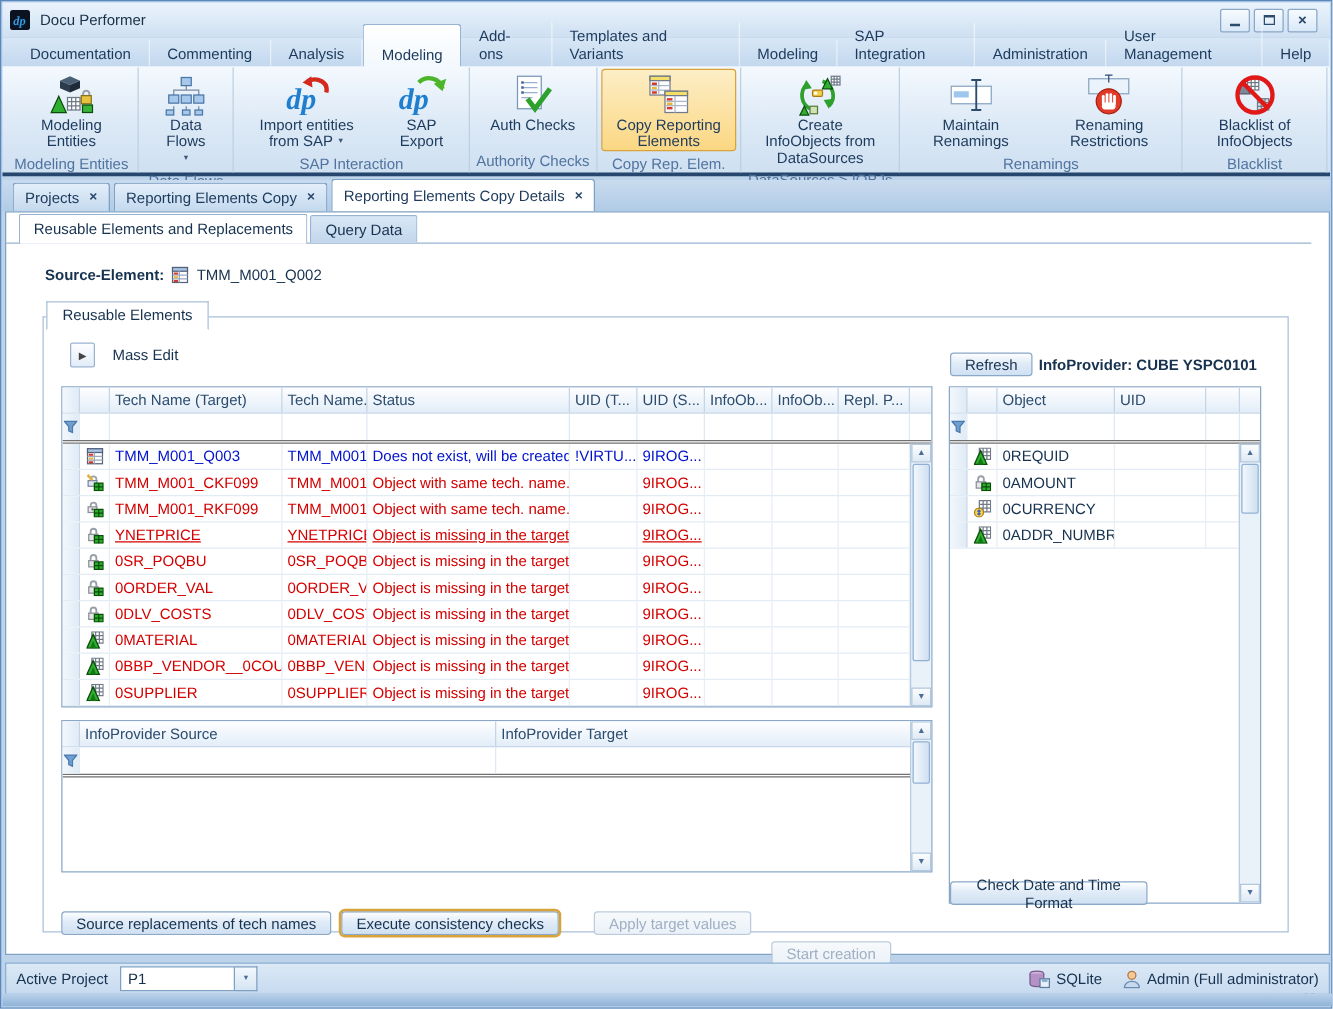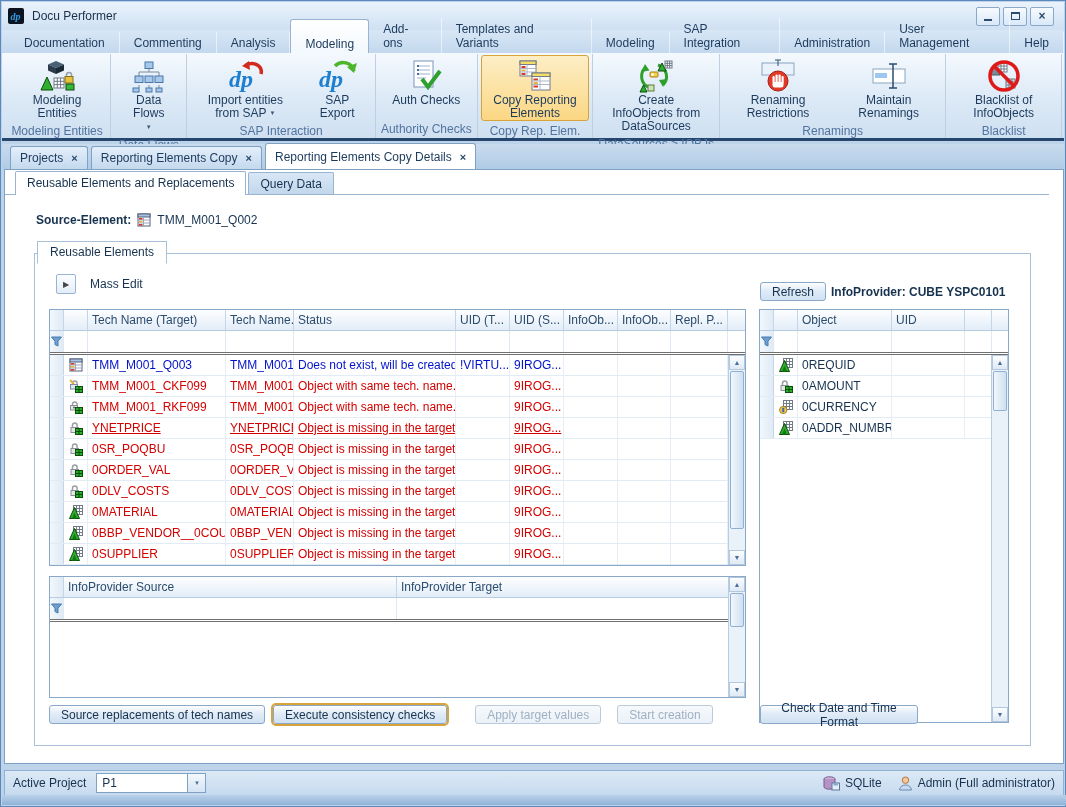--- a/index.html
+++ b/index.html
@@ -294,43 +294,43 @@
             </span>
             <div class="rlabel">Create InfoObjects from DataSources</div>
           </div>
         </div>
         <div class="rglabel">DataSources &gt; IOBJs</div>
       </div>
       <div class="rgroup">
         <div class="rbtns">
           <div class="rbtn">
             <span class="ricon">
+              <svg width="36" height="32" viewBox="0 0 36 32">
+                <rect x="2" y="9" width="32" height="14" fill="#fff" stroke="#8aa4c0"></rect>
+                <rect x="4" y="13" width="12" height="5" fill="#9ec7ef"></rect>
+                <path d="M22 4v24" stroke="#2c4c6e" stroke-width="1.5"></path>
+                <path d="M18 4h8M18 28h8" stroke="#2c4c6e" stroke-width="1.5"></path>
+              </svg>
+            </span>
+            <div class="rlabel">Maintain Renamings</div>
+          </div>
+          <div class="rbtn">
+            <span class="ricon">
               <svg width="36" height="34" viewBox="0 0 36 34">
                 <rect x="2" y="4" width="32" height="12" fill="#eaf3fb" stroke="#8aa4c0"></rect>
                 <path d="M18 1v6M15 1h6" stroke="#2c4c6e"></path>
                 <circle cx="18" cy="22" r="10" fill="#e23a28" stroke="#a81e10"></circle>
                 <rect x="12.5" y="17" width="2.2" height="8" rx="1" fill="#fff"></rect>
                 <rect x="15.5" y="15.5" width="2.2" height="9.5" rx="1" fill="#fff"></rect>
                 <rect x="18.5" y="15.5" width="2.2" height="9.5" rx="1" fill="#fff"></rect>
                 <rect x="21.5" y="17" width="2.2" height="8" rx="1" fill="#fff"></rect>
                 <rect x="12.5" y="23" width="11" height="5.5" rx="2.5" fill="#fff"></rect>
               </svg>
             </span>
             <div class="rlabel">Renaming Restrictions</div>
-          </div>
-          <div class="rbtn">
-            <span class="ricon">
-              <svg width="36" height="32" viewBox="0 0 36 32">
-                <rect x="2" y="9" width="32" height="14" fill="#fff" stroke="#8aa4c0"></rect>
-                <rect x="4" y="13" width="12" height="5" fill="#9ec7ef"></rect>
-                <path d="M22 4v24" stroke="#2c4c6e" stroke-width="1.5"></path>
-                <path d="M18 4h8M18 28h8" stroke="#2c4c6e" stroke-width="1.5"></path>
-              </svg>
-            </span>
-            <div class="rlabel">Maintain Renamings</div>
           </div>
         </div>
         <div class="rglabel">Renamings</div>
       </div>
       <div class="rgroup">
         <div class="rbtns">
           <div class="rbtn">
             <span class="ricon">
               <svg width="36" height="34" viewBox="0 0 36 34">
                 <path d="M4 16L9 5l5 11z" fill="#7a8a98" stroke="#4a5a68"></path>
@@ -771,21 +771,21 @@
         <div class="sbarr" style="top: 0px;">▲</div>
         <div class="sbarr" style="bottom: 0px;">▼</div>
         <div class="sbthumb" style="top: 16px; height: 34px;"></div>
       </div>
     </div>
 
   <div class="actions" id="actions">
       <button class="btn" style="margin-right: 8px;">Source replacements of tech names</button>
       <button class="btn focused" style="margin-right: 28px;">Execute consistency checks</button>
       <button class="btn disabled" style="margin-right: 16px;">Apply target values</button>
-      <button class="btn disabled" style="margin-right: 0px;">Start creation</button>
+      <button class="btn disabled" style="margin-right: 0px; margin-top: 48px;">Start creation</button>
     </div>
 
   <div class="check-row">
     <button class="btn" style="width:158px">Check Date and Time Format</button>
   </div>
 
   <div class="statusbar">
     <span>Active Project</span>
     <span class="combo">
       <span class="combo-val">P1</span>

